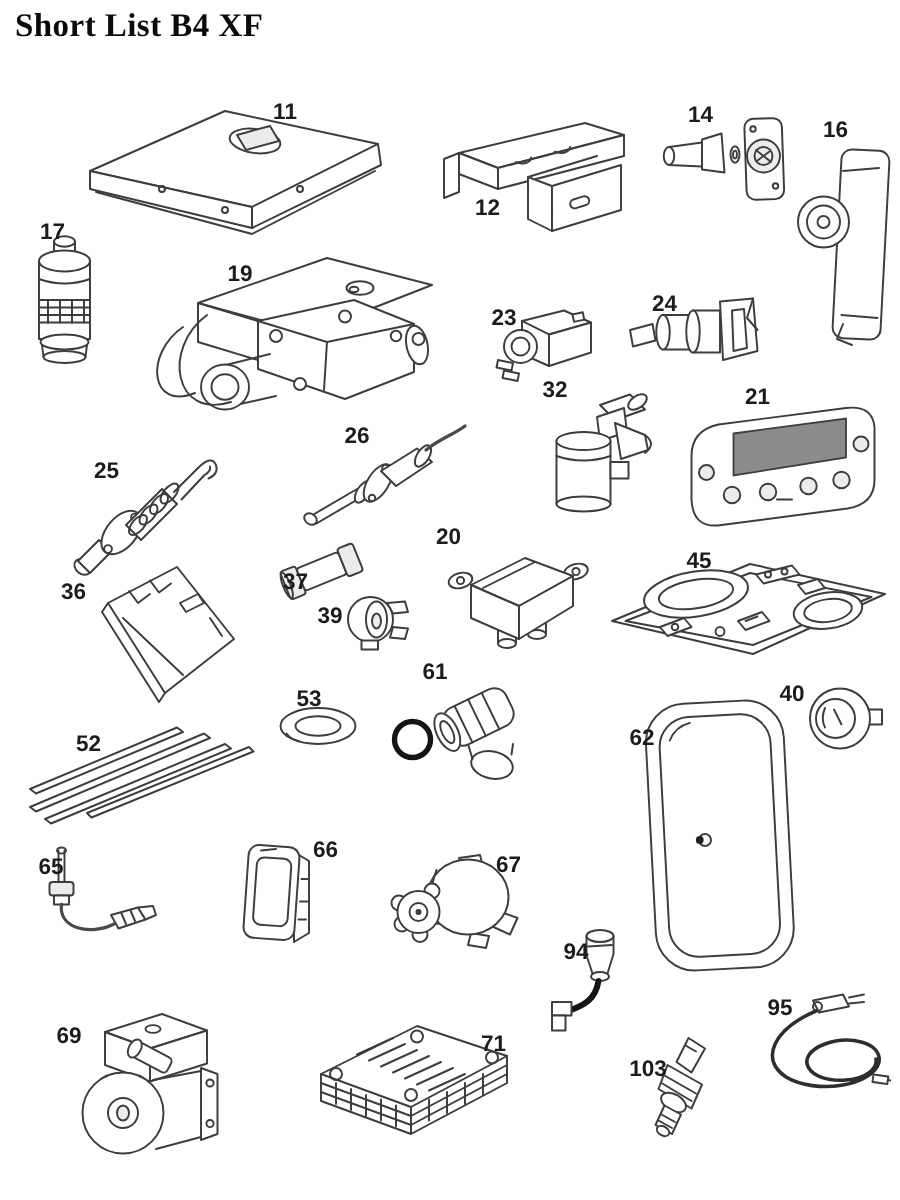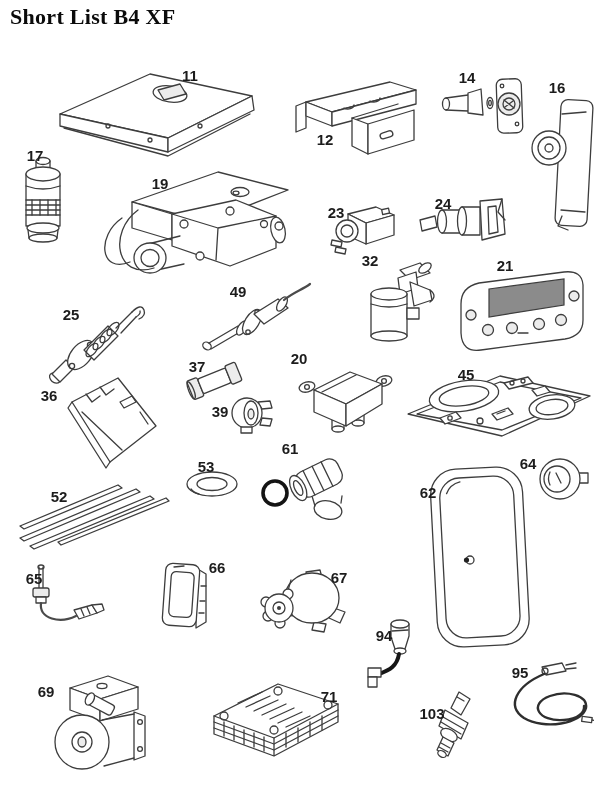--- a/index.html
+++ b/index.html
@@ -376,33 +376,33 @@
 
     <span class="plabel" style="left:190px;top:75px">11</span>
     <span class="plabel" style="left:325px;top:139px">12</span>
     <span class="plabel" style="left:467px;top:77px">14</span>
     <span class="plabel" style="left:557px;top:87px">16</span>
     <span class="plabel" style="left:35px;top:155px">17</span>
     <span class="plabel" style="left:160px;top:183px">19</span>
     <span class="plabel" style="left:336px;top:212px">23</span>
     <span class="plabel" style="left:443px;top:203px">24</span>
     <span class="plabel" style="left:71px;top:314px">25</span>
-    <span class="plabel" style="left:238px;top:291px">49</span>
+    <span class="plabel" style="left:238px;top:291px">26</span>
     <span class="plabel" style="left:370px;top:260px">32</span>
     <span class="plabel" style="left:505px;top:265px">21</span>
     <span class="plabel" style="left:49px;top:395px">36</span>
-    <span class="plabel" style="left:197px;top:366px">37</span>
+    <span class="plabel" style="left:197px;top:388px">37</span>
     <span class="plabel" style="left:220px;top:411px">39</span>
     <span class="plabel" style="left:299px;top:358px">20</span>
     <span class="plabel" style="left:466px;top:374px">45</span>
     <span class="plabel" style="left:59px;top:496px">52</span>
     <span class="plabel" style="left:206px;top:466px">53</span>
     <span class="plabel" style="left:290px;top:448px">61</span>
     <span class="plabel" style="left:428px;top:492px">62</span>
-    <span class="plabel" style="left:528px;top:463px">64</span>
+    <span class="plabel" style="left:528px;top:463px">40</span>
     <span class="plabel" style="left:34px;top:578px">65</span>
     <span class="plabel" style="left:217px;top:567px">66</span>
     <span class="plabel" style="left:339px;top:577px">67</span>
     <span class="plabel" style="left:46px;top:691px">69</span>
     <span class="plabel" style="left:329px;top:696px">71</span>
     <span class="plabel" style="left:384px;top:635px">94</span>
     <span class="plabel" style="left:520px;top:672px">95</span>
     <span class="plabel" style="left:432px;top:713px">103</span>
 
   </div>

